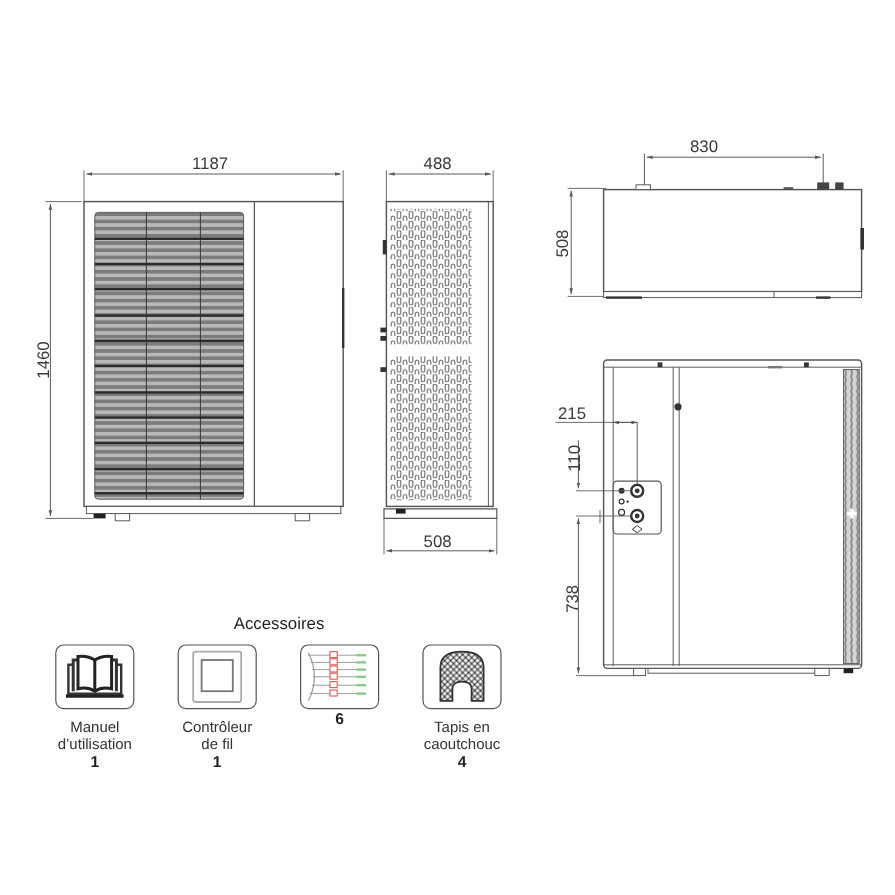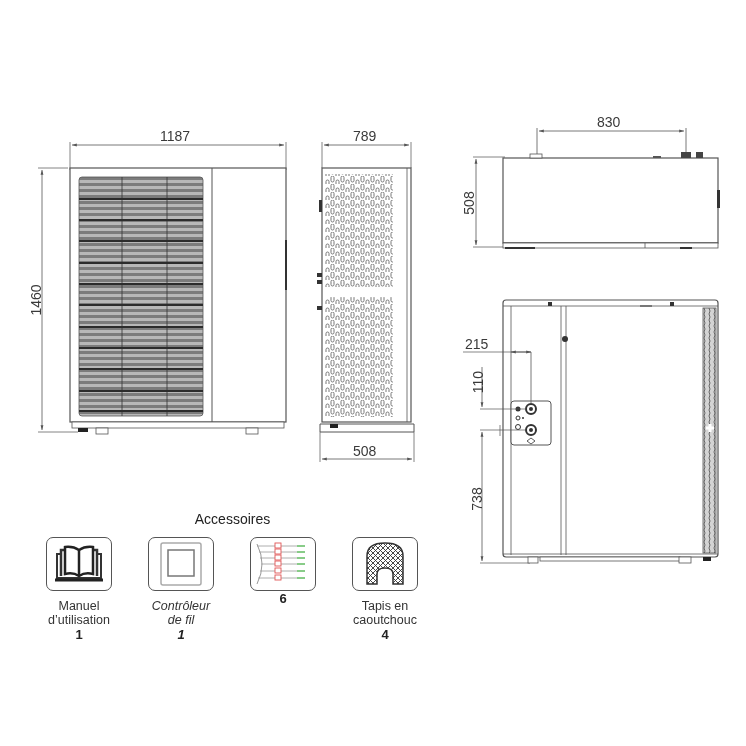--- a/index.html
+++ b/index.html
@@ -153,23 +153,23 @@
 
     <rect x="540" y="557" width="140" height="4" fill="#fff" stroke="#555" stroke-width="0.8"></rect>
     <rect x="528" y="557" width="10" height="6" fill="#fff" stroke="#555" stroke-width="0.8"></rect>
     <rect x="679" y="557" width="12" height="6" fill="#fff" stroke="#555" stroke-width="0.8"></rect>
     <rect x="703" y="557" width="8" height="4" fill="#222"></rect>
   </g>
 </svg>
 
 <div class="dim" style="left:160px; top:128px;text-align:center;">1187</div>
 <div class="dim rot" style="left:20px; top:292px;">1460</div>
-<div class="dim" style="left:353px; top:128px;">789</div>
+<div class="dim" style="left:353px; top:128px;">488</div>
 <div class="dim" style="left:353px; top:443px;">508</div>
-<div class="dim" style="left:597px; top:114px;">830</div>
+<div class="dim" style="left:575px; top:114px;">830</div>
 <div class="dim rot" style="left:457px; top:195px;">508</div>
 <div class="dim" style="left:465px; top:336px;">215</div>
 <div class="dim rot" style="left:467px; top:374px;">110</div>
 <div class="dim rot" style="left:465px; top:491px;">738</div>
 
 <div class="acc-title">Accessoires</div>
 
 <div class="acc-item" style="left:35px;">
   <div class="acc-box">
     <svg width="64" height="52" viewBox="0 0 64 52">
@@ -177,21 +177,21 @@
       <path d="M14,38 L14,12 L30,12 L32,14 L34,12 L50,12 L50,38" fill="#fff" stroke="#333" stroke-width="2.5"></path>
       <path d="M18,36 L18,9 Q26,8 32,12 Q38,8 46,9 L46,36 Q38,34 32,38 Q26,34 18,36 Z" fill="#fff" stroke="#222" stroke-width="2.5"></path>
       <line x1="32" y1="12" x2="32" y2="38" stroke="#222" stroke-width="2.5"></line>
       <line x1="8" y1="42" x2="56" y2="42" stroke="#222" stroke-width="3"></line>
     </svg>
   </div>
   <div class="acc-label"><span>Manuel</span><br><span>d’utilisation</span></div>
   <div class="acc-qty">1</div>
 </div>
 
-<div class="acc-item" style="left:137px;font-style:italic;">
+<div class="acc-item" style="left:137px;">
   <div class="acc-box">
     <svg width="64" height="52" viewBox="0 0 64 52">
       <rect x="12" y="5" width="40" height="42" rx="2" fill="#fff" stroke="#aaa" stroke-width="1.5"></rect>
       <rect x="19" y="12" width="26" height="26" fill="#fff" stroke="#777" stroke-width="1.5"></rect>
     </svg>
   </div>
   <div class="acc-label"><span>Contrôleur</span><br><span>de fil</span></div>
   <div class="acc-qty">1</div>
 </div>
 

